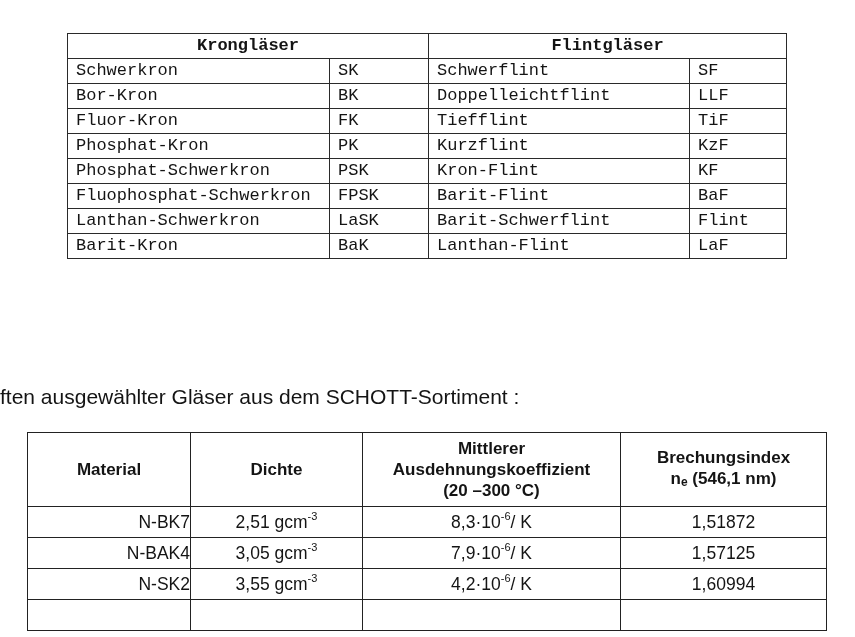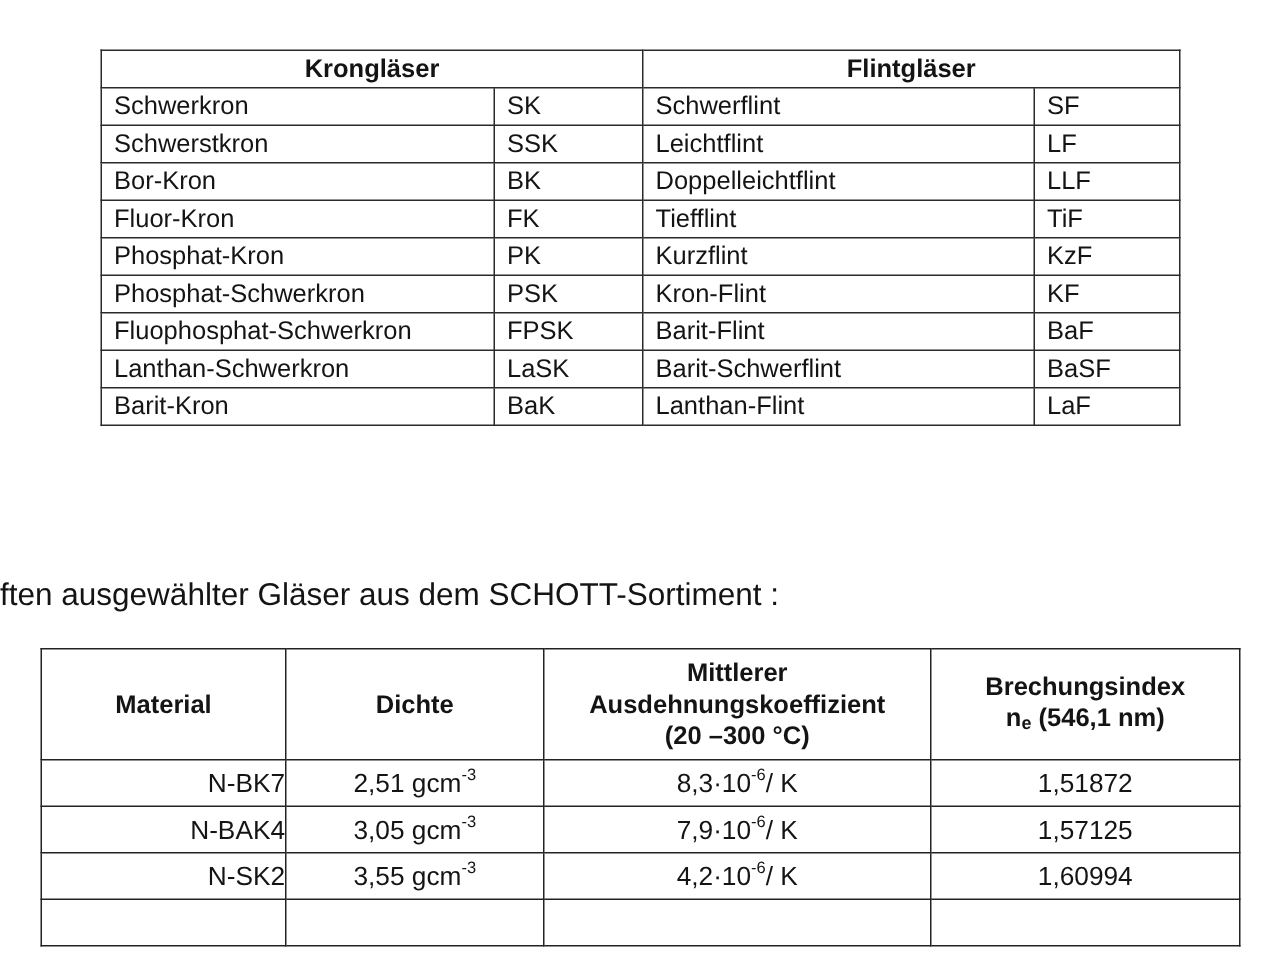--- a/index.html
+++ b/index.html
@@ -22,20 +22,21 @@
       border-collapse: collapse;
       font-size: 17px;
     }
     table.glass-types td, table.glass-types th {
       border: 1.5px solid #2a2a2a;
       padding: 0 0 0 8px;
       height: 24px;
       line-height: 22px;
       text-align: left;
       white-space: nowrap;
+      font-family: Liberation Mono, monospace;
     }
     table.glass-types th {
       text-align: center;
       font-weight: bold;
       font-size: 17px;
       padding: 0;
     }
     table.glass-types col.c1 { width: 262px; }
     table.glass-types col.c2 { width: 99px; }
     table.glass-types col.c3 { width: 261px; }
@@ -98,26 +99,20 @@
       </tr>
     </thead>
     <tbody>
       <tr>
         <td>Schwerkron</td>
         <td>SK</td>
         <td>Schwerflint</td>
         <td>SF</td>
       </tr>
       <tr>
-        <td>Schwerstkron</td>
-        <td>SSK</td>
-        <td>Leichtflint</td>
-        <td>LF</td>
-      </tr>
-      <tr>
         <td>Bor-Kron</td>
         <td>BK</td>
         <td>Doppelleichtflint</td>
         <td>LLF</td>
       </tr>
       <tr>
         <td>Fluor-Kron</td>
         <td>FK</td>
         <td>Tiefflint</td>
         <td>TiF</td>
@@ -137,21 +132,21 @@
       <tr>
         <td>Fluophosphat-Schwerkron</td>
         <td>FPSK</td>
         <td>Barit-Flint</td>
         <td>BaF</td>
       </tr>
       <tr>
         <td>Lanthan-Schwerkron</td>
         <td>LaSK</td>
         <td>Barit-Schwerflint</td>
-        <td>BaSF</td>
+        <td>Flint</td>
       </tr>
       <tr>
         <td>Barit-Kron</td>
         <td>BaK</td>
         <td>Lanthan-Flint</td>
         <td>LaF</td>
       </tr>
     </tbody>
   </table>
 

